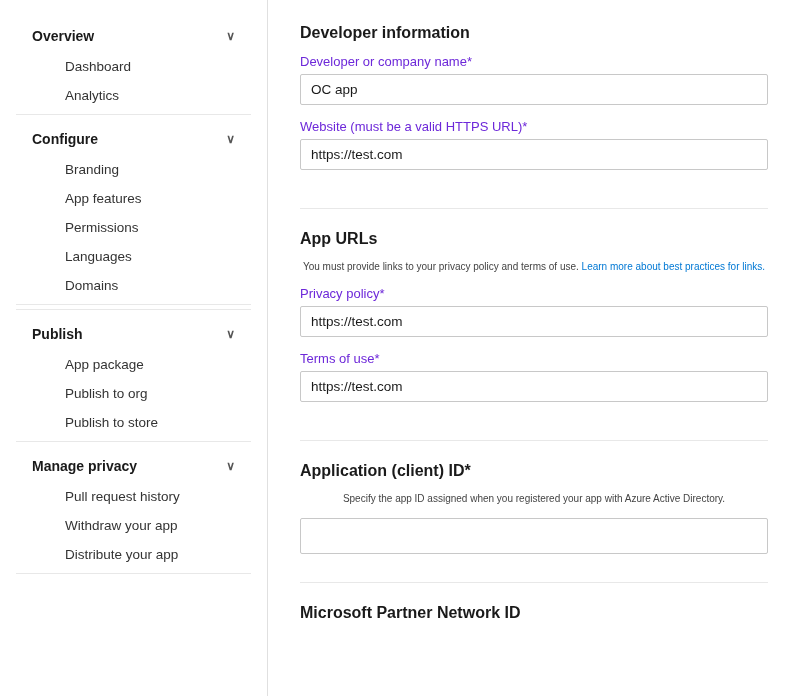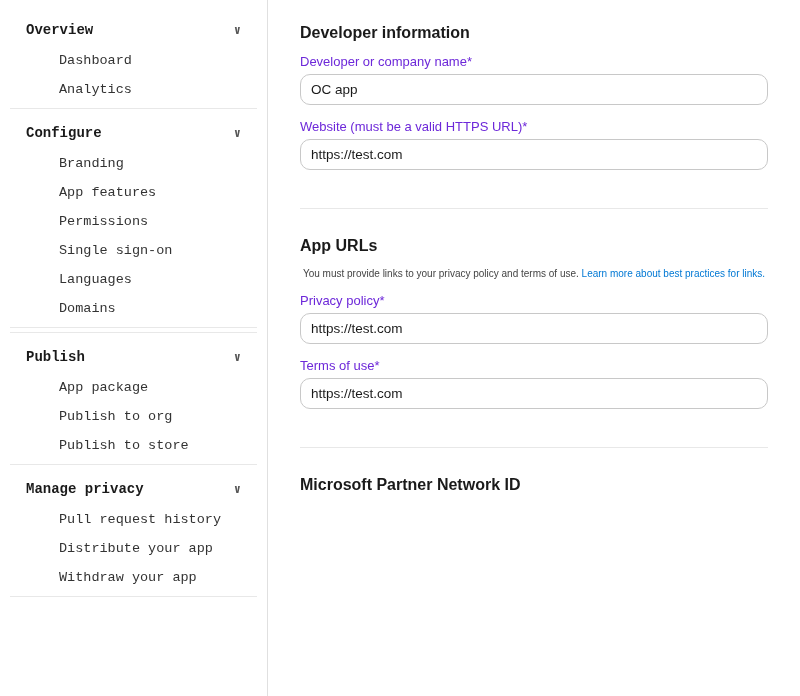--- a/index.html
+++ b/index.html
@@ -12,22 +12,21 @@
       overflow: hidden;
     }
 
     
     .sidebar {
       width: 268px;
       min-width: 268px;
       background: #fff;
       border-right: 1px solid #e0e0e0;
       overflow-y: auto;
-      padding: 10px;
-      font-family: Liberation Mono, monospace;
+      padding: 16px;
     }
     .sidebar-section-header {
       display: flex;
       align-items: center;
       justify-content: space-between;
       padding: 12px 16px 8px 16px;
       font-weight: 600;
       font-size: 14px;
       color: #1a1a1a;
       cursor: pointer;
@@ -73,31 +72,31 @@
 
     .field-label {
       font-size: 13px;
       color: #6d28d9;
       margin-bottom: 5px;
     }
 
     .text-input {
       width: 100%;
       border: 1px solid #c8c8c8;
-      border-radius: 10px;
+      border-radius: 2px;
       padding: 7px 10px;
       font-size: 13.5px;
       color: #1a1a1a;
       background: #fff;
       outline: none;
       margin-bottom: 14px;
     }
 
     .content-block {
-      margin-bottom: 28px;
+      margin-bottom: 21px;
       padding-bottom: 24px;
       border-bottom: 1px solid #e8e8e8;
     }
     .content-block:last-child {
       border-bottom: none;
     }
 
     .description {
       font-size: 10px;
       color: #444;
@@ -134,42 +133,42 @@
     <div class="sidebar-item">Dashboard</div>
     <div class="sidebar-item">Analytics</div>
     <div class="sidebar-divider"></div>
     <div class="sidebar-section-header">
       <span>Configure</span>
       <span class="chevron">∨</span>
     </div>
     <div class="sidebar-item">Branding</div>
     <div class="sidebar-item">App features</div>
     <div class="sidebar-item">Permissions</div>
-    <div class="sidebar-item">Single sign-on</div>
     <div class="sidebar-item">Languages</div>
     <div class="sidebar-item">Domains</div>
     <div class="sidebar-divider"></div>
     <div class="sidebar-divider"></div>
     <div class="sidebar-section-header">
       <span>Publish</span>
       <span class="chevron">∨</span>
     </div>
     <div class="sidebar-item">App package</div>
     <div class="sidebar-item">Publish to org</div>
     <div class="sidebar-item">Publish to store</div>
     <div class="sidebar-divider"></div>
     <div class="sidebar-section-header">
       <span>Manage privacy</span>
       <span class="chevron">∨</span>
     </div>
     <div class="sidebar-item">Pull request history</div>
+    <div class="sidebar-item">Withdraw your app</div>
     <div class="sidebar-item">Distribute your app</div>
-    <div class="sidebar-item">Withdraw your app</div>
     <div class="sidebar-divider"></div>
   </nav>
 
 <main class="main-content">
 <div class="content-block"><div class="section-title">Developer information</div><div class="field-label">Developer or company name*</div><input type="text" class="text-input" placeholder="" value="OC app" style=""><div class="field-label">Website (must be a valid HTTPS URL)*</div><input type="text" class="text-input" placeholder="" value="https://test.com" style=""></div>
     <div class="content-block"><div class="section-title">App URLs</div><div class="description">You must provide links to your privacy policy and terms of use. <a href="#" class="link">Learn more about best practices for links.</a></div><div class="field-label">Privacy policy*</div><input type="text" class="text-input" placeholder="" value="https://test.com" style=""><div class="field-label">Terms of use*</div><input type="text" class="text-input" placeholder="" value="https://test.com" style=""></div>
+    <div class="content-block"><div class="section-title">Application (client) ID*</div><div class="description">Specify the app ID assigned when you registered your app with Azure Active Directory.</div><input type="text" class="app-id-input" placeholder="" style=""></div>
     <div class="content-block">
       <div class="section-title">Microsoft Partner Network ID</div>
     </div>
   </main>
 
 </body></html>

